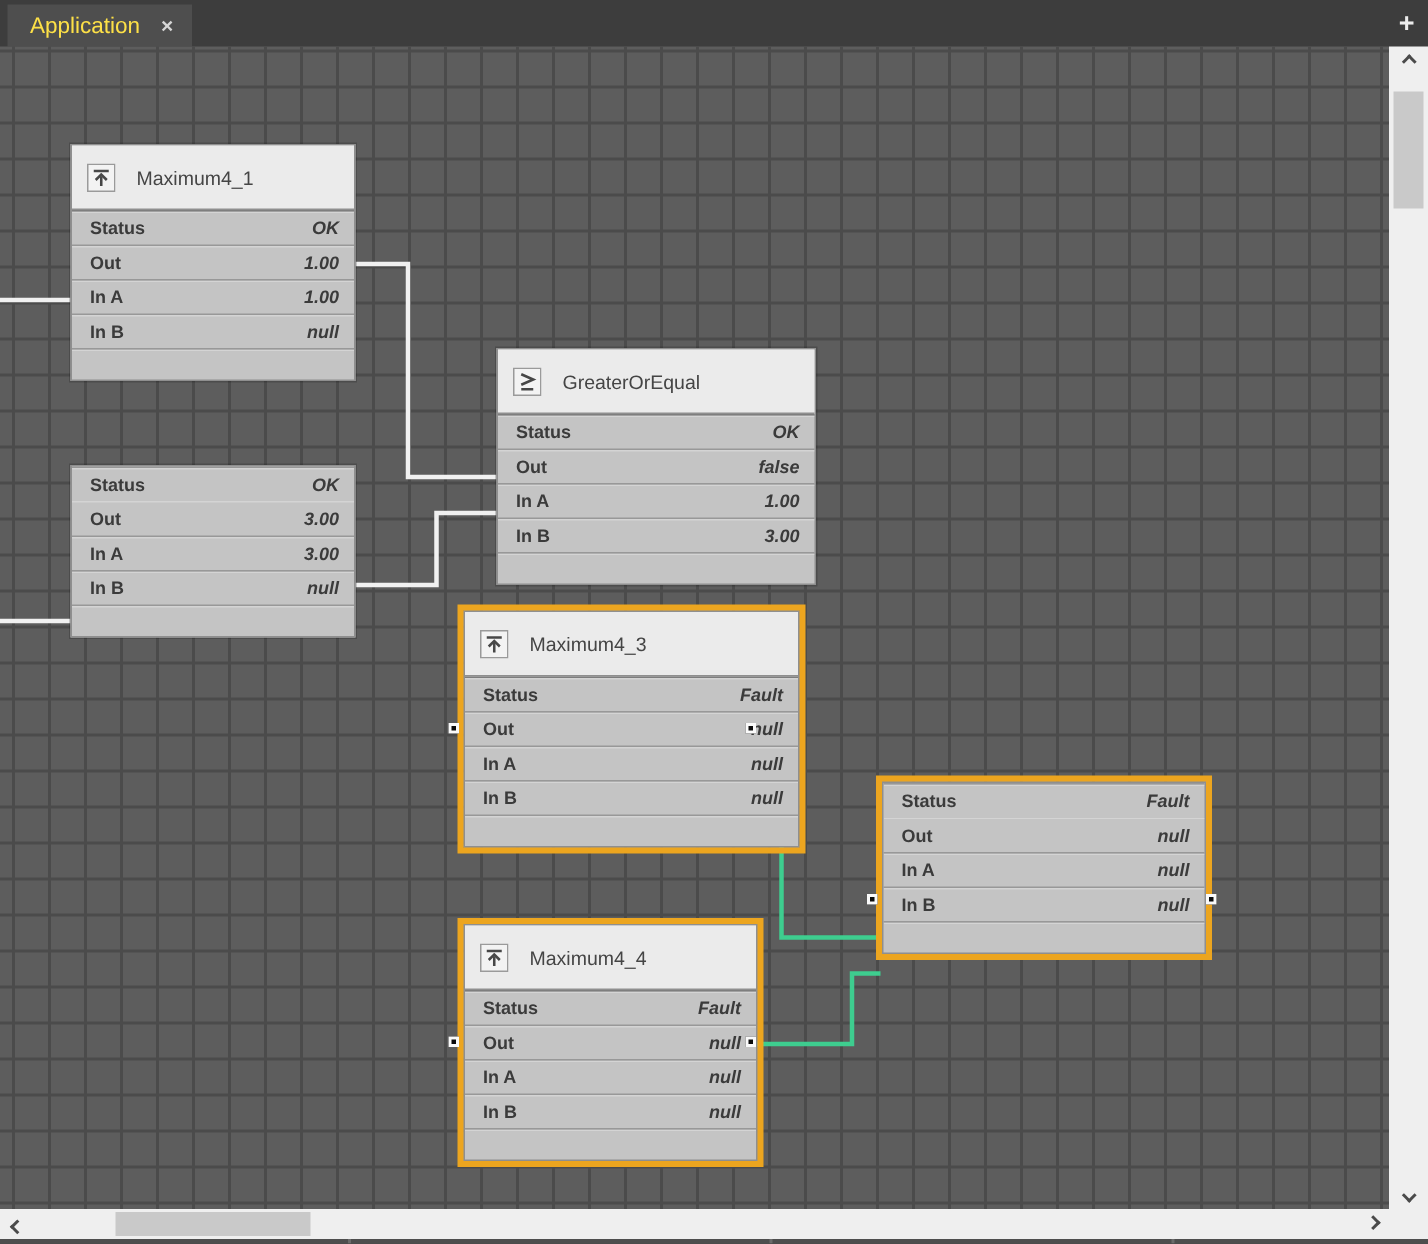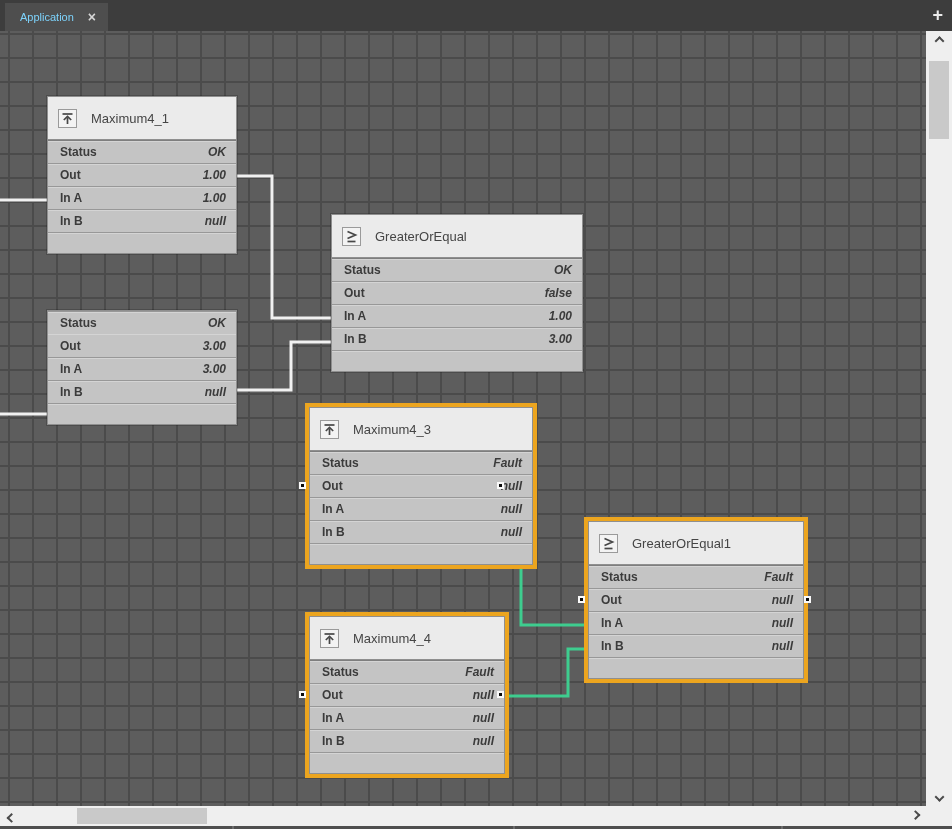--- a/index.html
+++ b/index.html
@@ -15,21 +15,21 @@
     position:absolute; left:0; top:0; width:952px; height:31px;
     background:#3d3d3d;
   }
   .tab {
     position:absolute; left:5px; top:3px; bottom:0; 
     background:#4e4e4e;
     display:flex; align-items:center;
     padding:0 12px 0 15px; gap:14px;
     cursor:pointer;
   }
-  .tab-label { color:#7dd3fc; font-size:11px; }
+  .tab-label { color:#fde047; font-size:15px; }
   .tab-close { color:#d6d6d6; font-size:14px; font-weight:bold; line-height:1; cursor:pointer; }
   .tab-add {
     position:absolute; right:9px; top:4px;
     color:#ececec; font-size:18px; font-weight:bold; line-height:22px;
     cursor:pointer;
   }
 
   
   .canvas {
     position:absolute; left:0; top:31px; width:926px; height:775px;
@@ -167,21 +167,21 @@
       <div class="node-row">
         <span class="row-label">In A</span>
         <span class="row-value">1.00</span>
       </div>
       <div class="node-row">
         <span class="row-label">In B</span>
         <span class="row-value">null</span>
       </div>
       <div class="node-footer"></div>
     </div>
-    <div class="node" style="left: 331px; top: 183px; width: 252px;">
+    <div class="node" style="left: 331px; top: 201px; width: 213px;">
       <div class="node-header">
         <span class="node-icon"><svg width="19" height="19" viewBox="0 0 19 19" xmlns="http://www.w3.org/2000/svg">
             <rect x="0.5" y="0.5" width="18" height="18" fill="#f3f3f3" stroke="#9a9a9a"></rect>
             <path d="M5.5 4.5 L13.5 8 L5.5 11.5" fill="none" stroke="#474747" stroke-width="1.7"></path>
             <line x1="5.5" y1="14.5" x2="13.5" y2="14.5" stroke="#474747" stroke-width="1.7"></line>
           </svg></span>
         <span class="node-title">GreaterOrEqual</span>
       </div>
       <div class="node-row">
         <span class="row-label">Status</span>
@@ -244,28 +244,20 @@
       </div>
       <div class="node-row">
         <span class="row-label">In B</span>
         <span class="row-value">null</span>
       </div>
       <div class="node-footer"></div>
     </div>
     <div class="port" style="left: 299px; top: 451px;"></div>
     <div class="port" style="left: 497px; top: 451px;"></div>
     <div class="node selected" style="left: 588px; top: 490px; width: 216px;">
-      <div class="node-header">
-        <span class="node-icon"><svg width="19" height="19" viewBox="0 0 19 19" xmlns="http://www.w3.org/2000/svg">
-            <rect x="0.5" y="0.5" width="18" height="18" fill="#f3f3f3" stroke="#9a9a9a"></rect>
-            <path d="M5.5 4.5 L13.5 8 L5.5 11.5" fill="none" stroke="#474747" stroke-width="1.7"></path>
-            <line x1="5.5" y1="14.5" x2="13.5" y2="14.5" stroke="#474747" stroke-width="1.7"></line>
-          </svg></span>
-        <span class="node-title">GreaterOrEqual1</span>
-      </div>
       <div class="node-row">
         <span class="row-label">Status</span>
         <span class="row-value">Fault</span>
       </div>
       <div class="node-row">
         <span class="row-label">Out</span>
         <span class="row-value">null</span>
       </div>
       <div class="node-row">
         <span class="row-label">In A</span>

